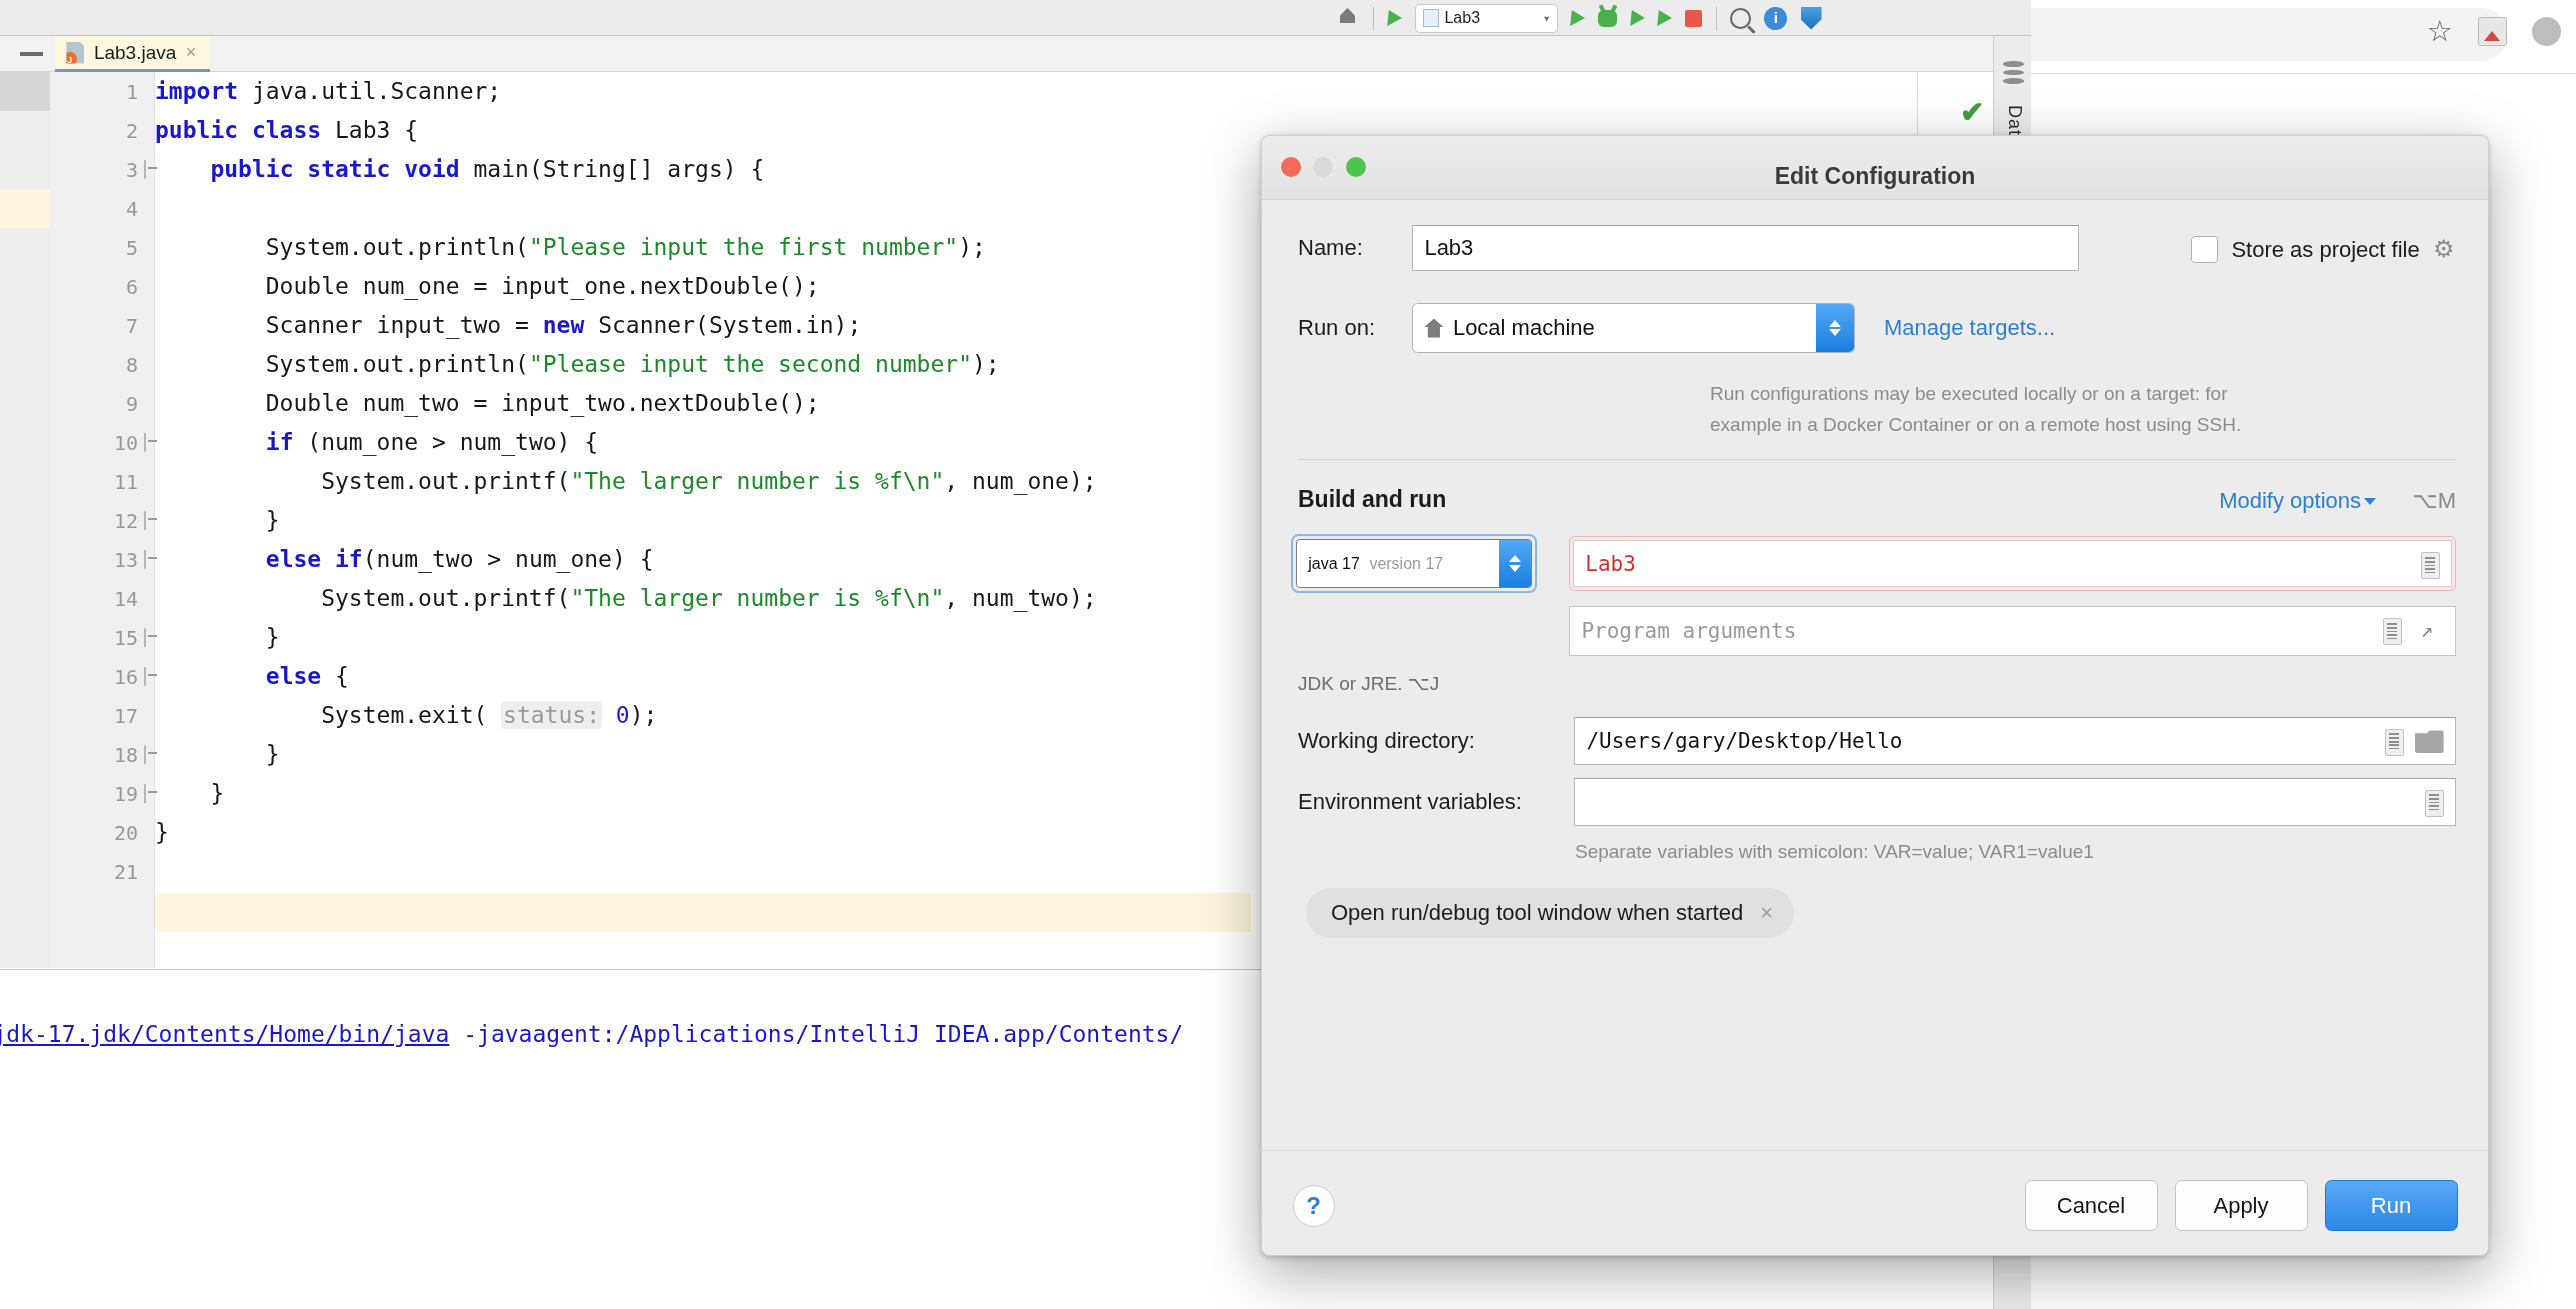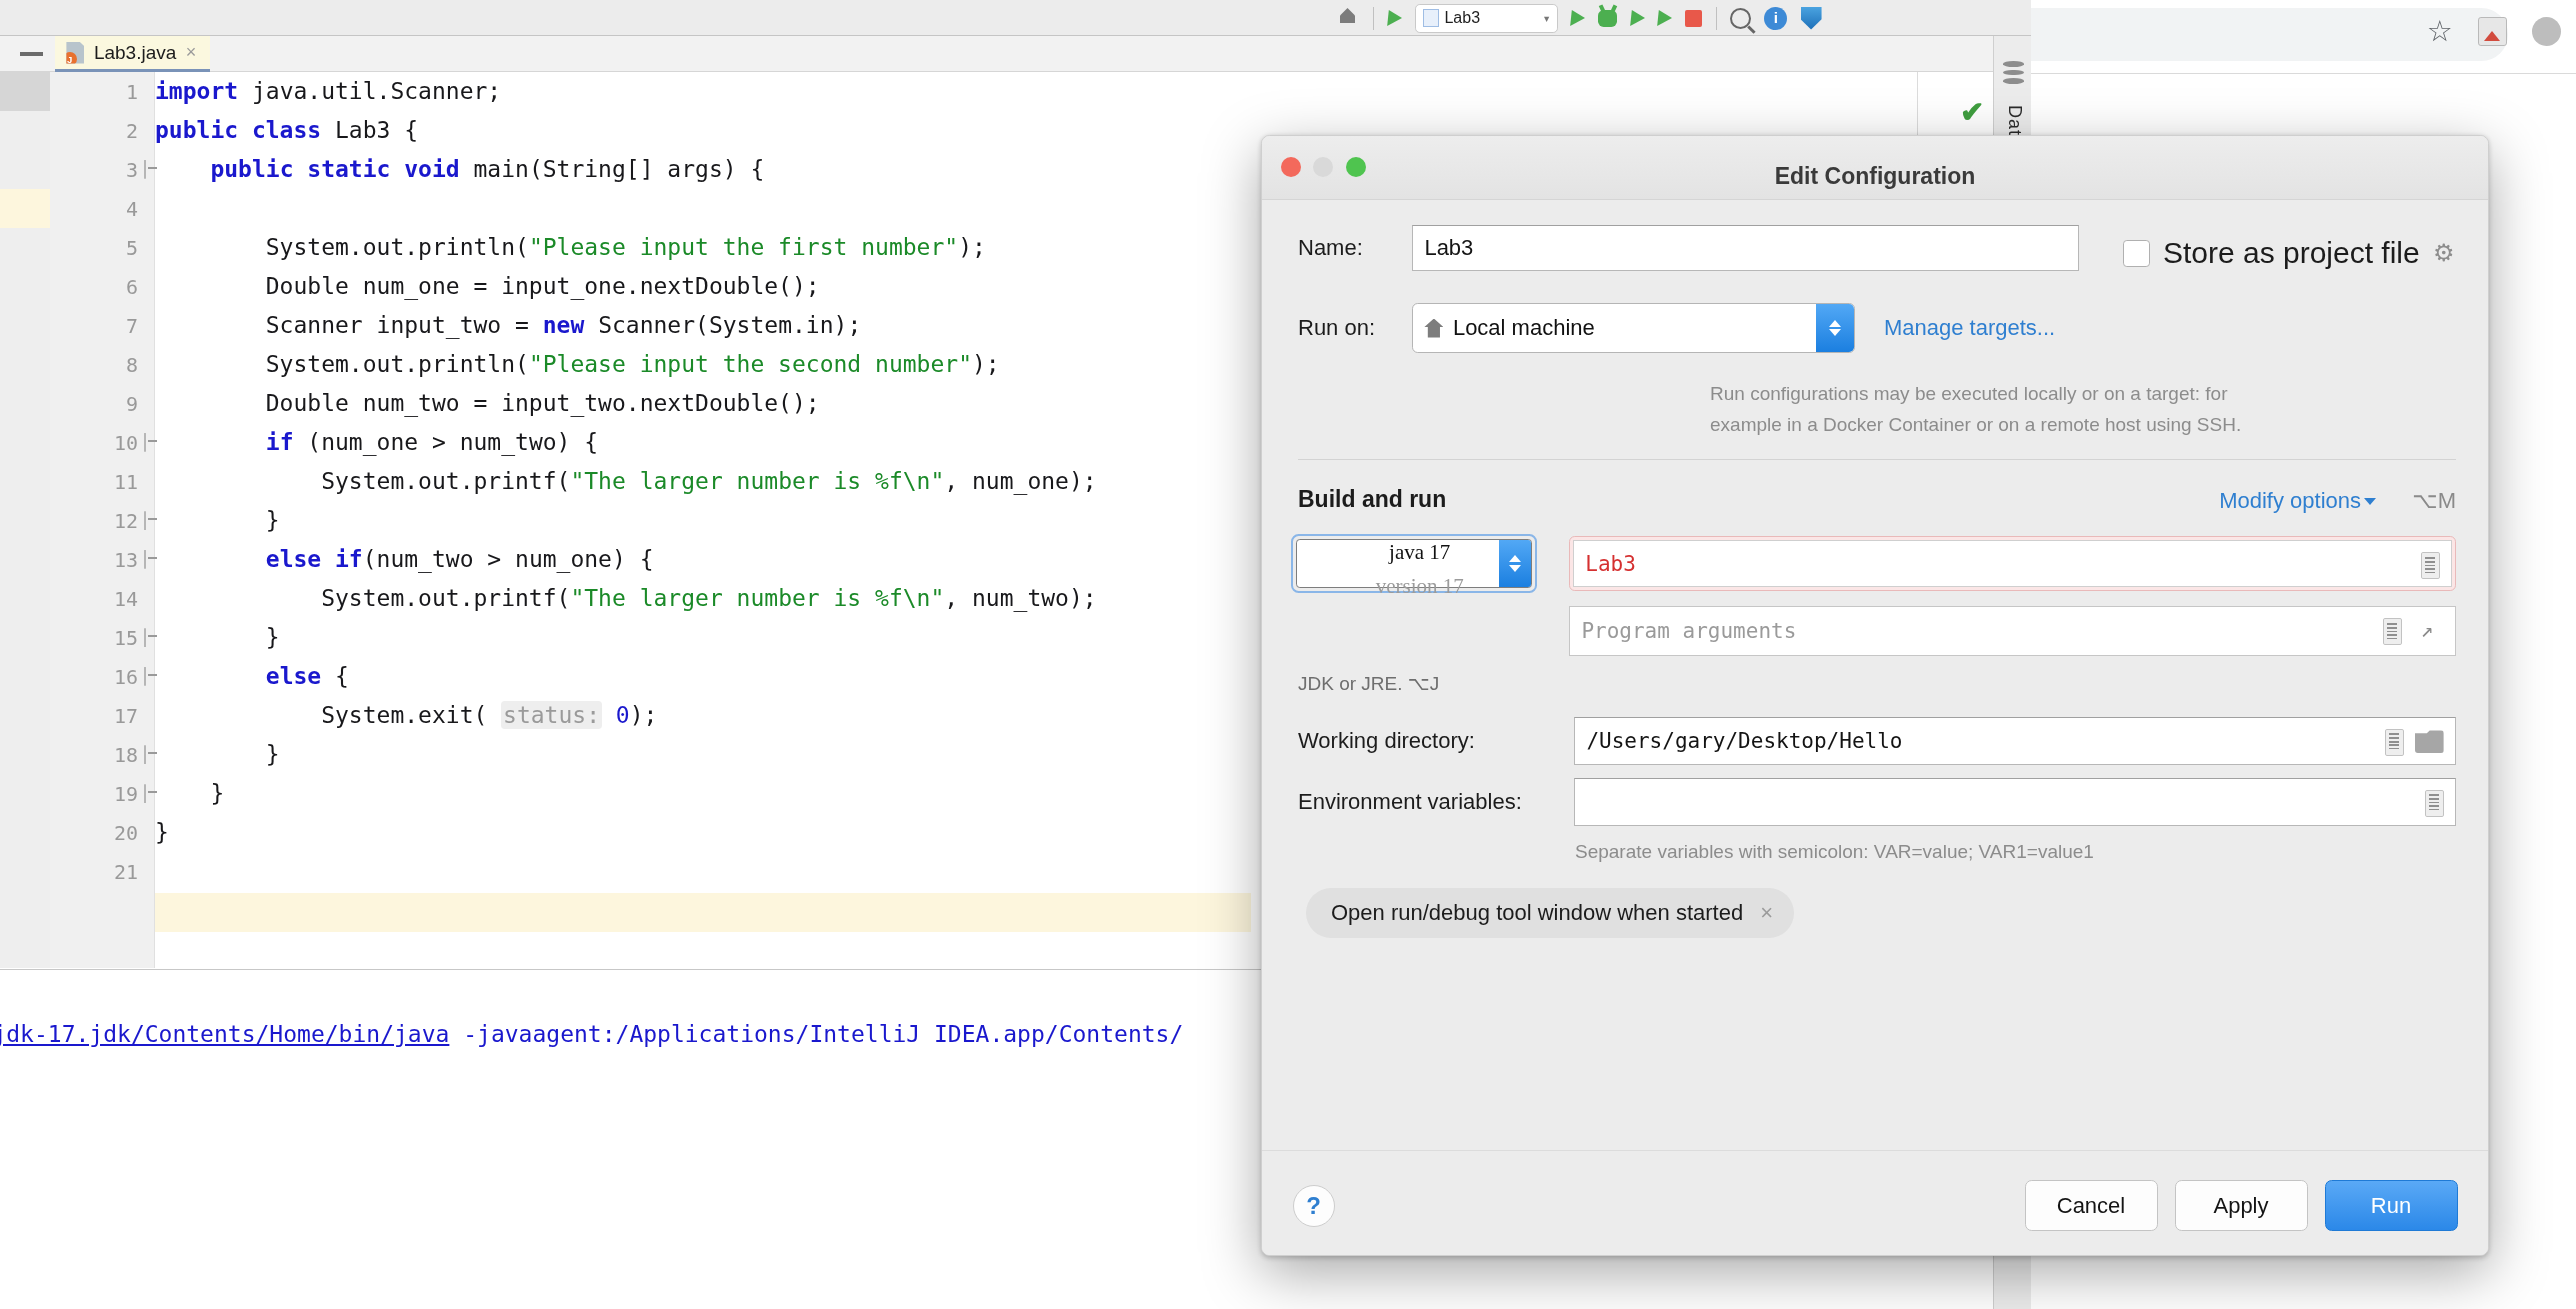--- a/index.html
+++ b/index.html
@@ -425,21 +425,21 @@
   .store-check {
     position: absolute; right: 32px; top: 36px;
     display: flex; align-items: center; gap: 13.3px;
   }
   .checkbox {
     width: 25px; height: 25px;
     background: #fff;
     border: 1px solid #b0b0b0;
     border-radius: 3.8px;
   }
-  .store-check .lbl { font-size: 30px; }
+  .store-check .lbl { font-size: 22px; }
   .gear-ico {
     width: 23px; height: 23px; position: relative;
     color: #8d8d8d; font-size: 24px; line-height: 21px;
   }
 
   
   .row-runon { left: 36px; top: 103px; }
   .row-runon .lbl { width: 114px; }
   .combo {
     width: 443px; height: 50px;
@@ -533,23 +533,22 @@
   .jdk-combo {
     width: 100%; height: 100%;
     background: #fff;
     border: 1px solid #7d7d7d;
     border-radius: 3.8px;
     box-sizing: border-box;
     display: flex; align-items: center;
     padding-left: 11.4px;
     position: relative;
     gap: 9.5px;
-    font-family: Liberation Serif, serif;
-    font-size: 21px;
-    flex-direction: column;
+    font-family: Liberation Sans, sans-serif;
+    font-size: 16px;
   }
   .jdk-combo .jdk-name { color: #111; }
   .jdk-combo .jdk-ver { color: #9b9b9b; }
   .jdk-combo .combo-arrows { width: 32px; border-radius: 0 2.9px 2.9px 0; }
 
   .mainclass-wrap {
     position: absolute;
     left: 307px; top: 336px;
     width: 887px; height: 55px;
     background: #fbe6e6;

